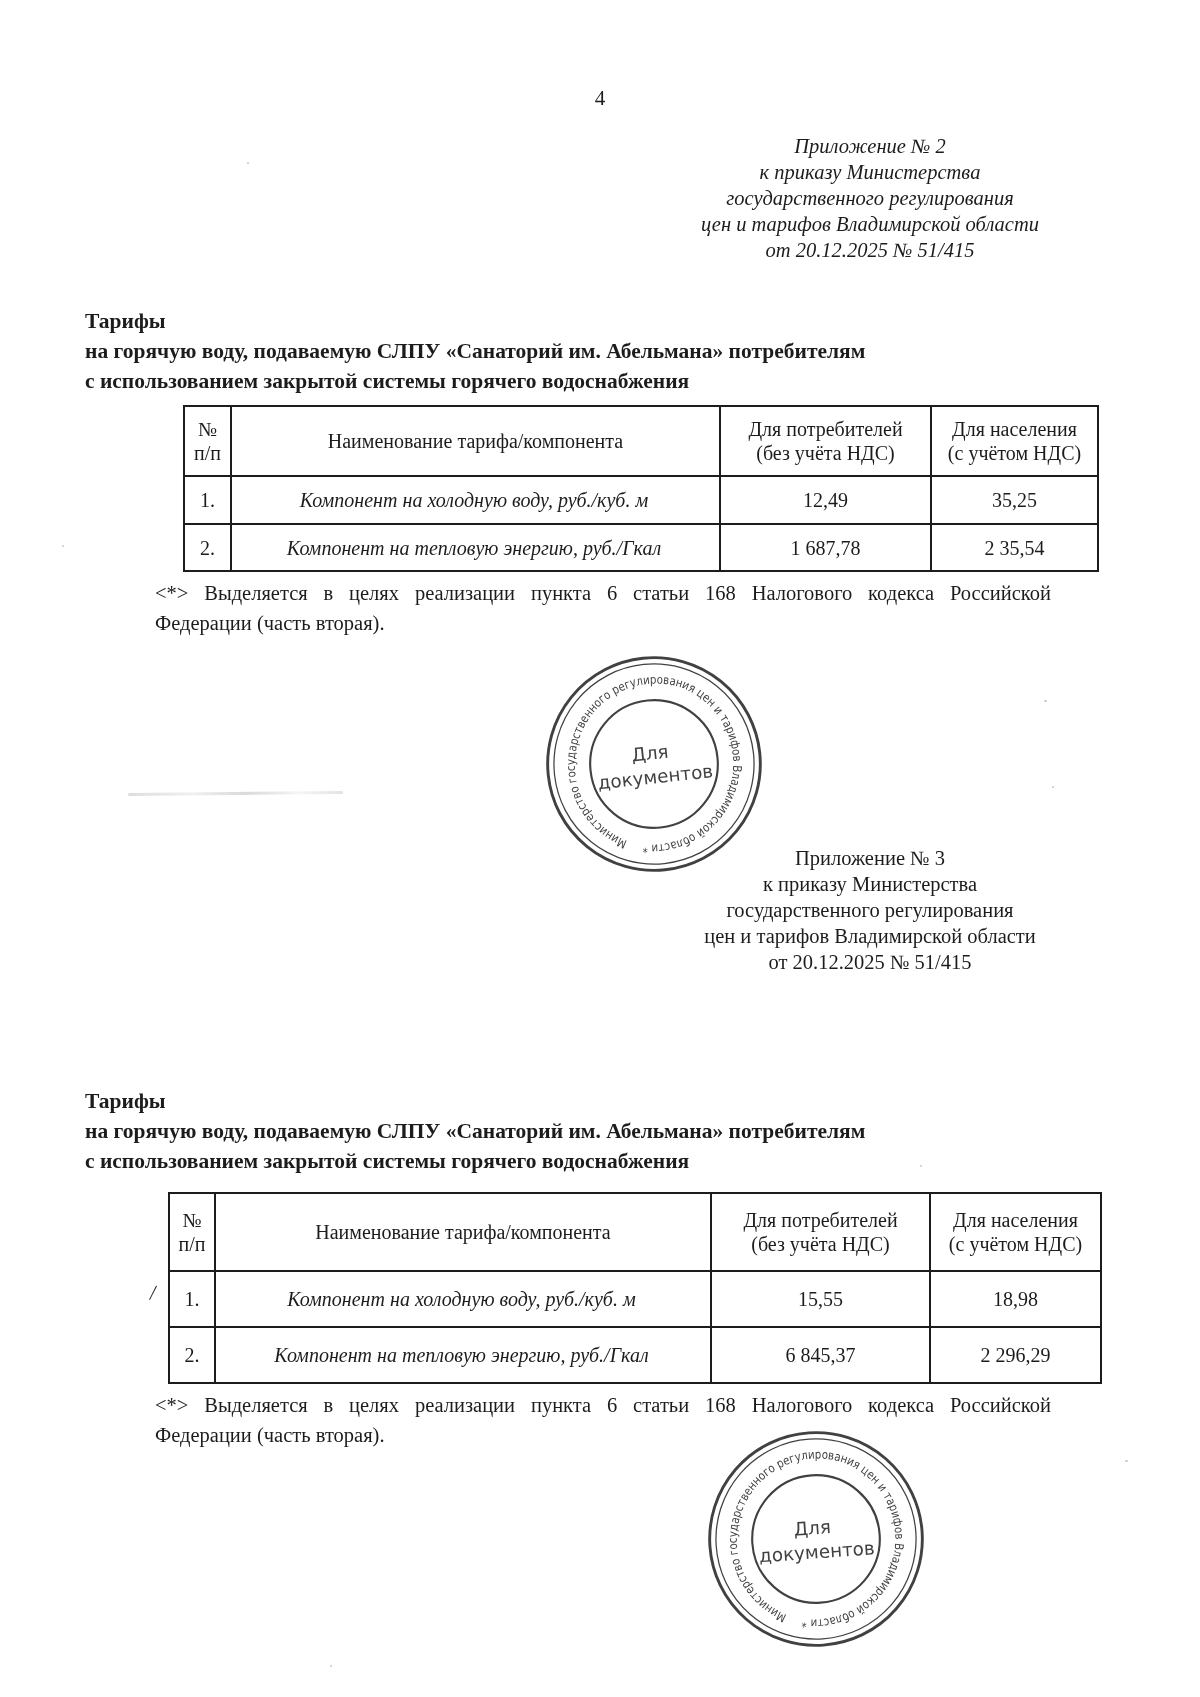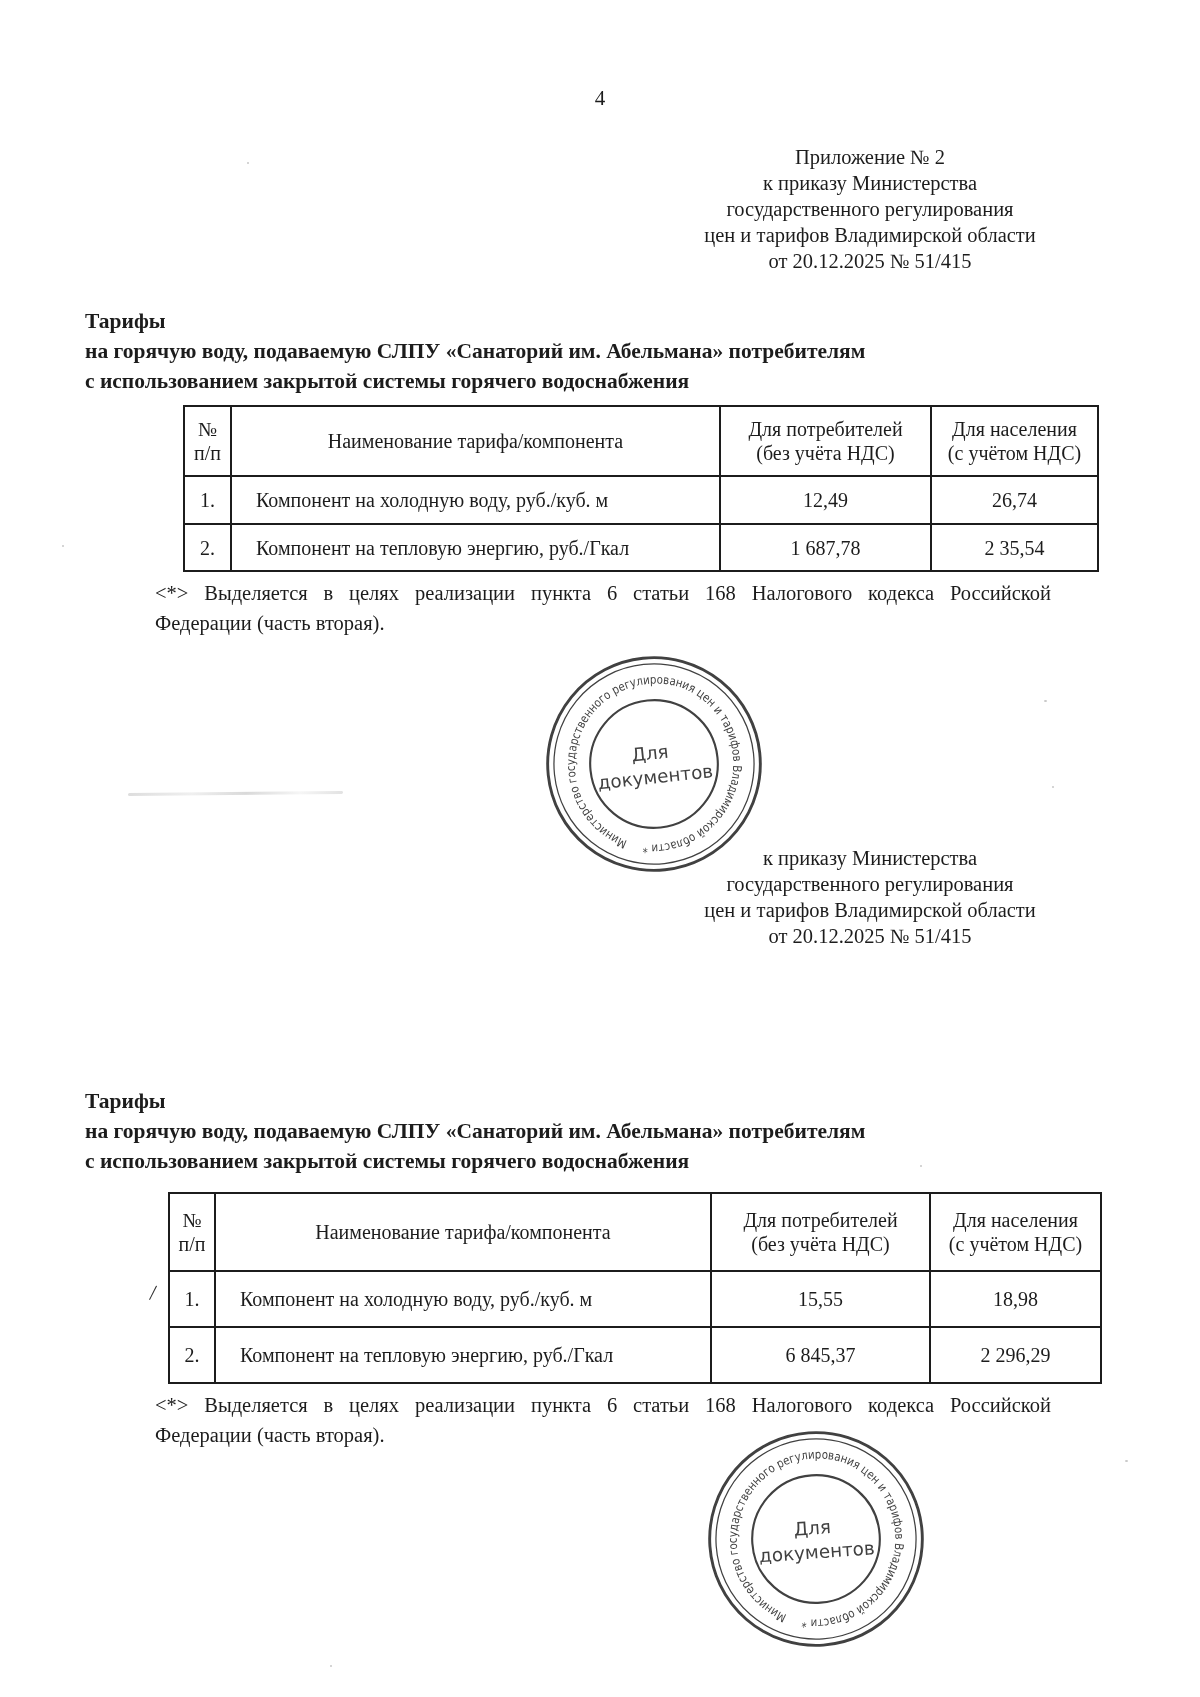--- a/index.html
+++ b/index.html
@@ -9,37 +9,37 @@
     font-family:"Liberation Serif", serif; overflow:hidden;
   }
   .page-number {
     position:absolute; top:86px; left:0; right:0;
     text-align:center; font-size:21px;
   }
   .appendix {
     position:absolute; left:678px; width:384px;
     text-align:center; font-size:20.5px; line-height:26px;
   }
-  .appendix-2 { top:144px; }
+  .appendix-2 { top:133px;font-style:italic; }
   .appendix-3 { top:845px; }
   .doc-title {
     position:absolute; left:85px; width:1030px;
     text-align:left; font-weight:bold; font-size:21.5px; line-height:30px;
   }
   .doc-title-1 { top:306px; }
   .doc-title-2 { top:1086px; }
   table.tariff {
     position:absolute; border-collapse:collapse; table-layout:fixed;
     font-size:20px;
   }
   table.tariff td {
     border:2px solid #1c1c1c; text-align:center; vertical-align:middle;
     padding:2px 4px; line-height:24px;
   }
-  table.tariff td.name-cell { text-align:left; padding-left:24px; padding-right:6px; }
+  table.tariff td.name-cell { text-align:center; padding-left:3px; padding-right:6px;font-style:italic; }
   .table-1 { left:183px; top:405px; width:914px; }
   .table-2 { left:168px; top:1192px; width:932px; }
   .hdr-line { display:block; }
   .footnote {
     position:absolute; left:155px; width:896px;
     font-size:20.5px; line-height:30px;
   }
   .footnote-1 { top:578px; }
   .footnote-2 { top:1390px; }
   .fn-just { text-align:justify; text-align-last:justify; }
@@ -100,21 +100,21 @@
       </td>
       <td>
         <span class="hdr-line">Для населения</span>
         <span class="hdr-line">(с учётом НДС)</span>
       </td>
     </tr>
     <tr style="height:48px">
       <td>1.</td>
       <td class="name-cell">Компонент на холодную воду, руб./куб. м</td>
       <td>12,49</td>
-      <td>26,74</td>
+      <td>35,25</td>
     </tr>
     <tr style="height:47px">
       <td>2.</td>
       <td class="name-cell">Компонент на тепловую энергию, руб./Гкал</td>
       <td>1 687,78</td>
       <td>2 35,54</td>
     </tr>
   </tbody>
     </table>
 
@@ -135,20 +135,21 @@
         <textPath href="#ring-path-1" textLength="502" lengthAdjust="spacingAndGlyphs">Министерство государственного регулирования цен и тарифов Владимирской области *</textPath>
       </text>
       <text text-anchor="middle" fill="#222222" font-size="19">
         <tspan x="0" y="-5">Для</tspan>
         <tspan x="0" y="20">документов</tspan>
       </text>
     </svg>
   </div>
 
   <div class="appendix appendix-3">
+    <div>Приложение № 3</div>
     <div>к приказу Министерства</div>
     <div>государственного регулирования</div>
     <div>цен и тарифов Владимирской области</div>
     <div>от 20.12.2025 № 51/415</div>
   </div>
 
   <div class="doc-title doc-title-2">
     <div>Тарифы</div>
     <div>на горячую воду, подаваемую СЛПУ «Санаторий им. Абельмана» потребителям</div>
     <div>с использованием закрытой системы горячего водоснабжения</div>

